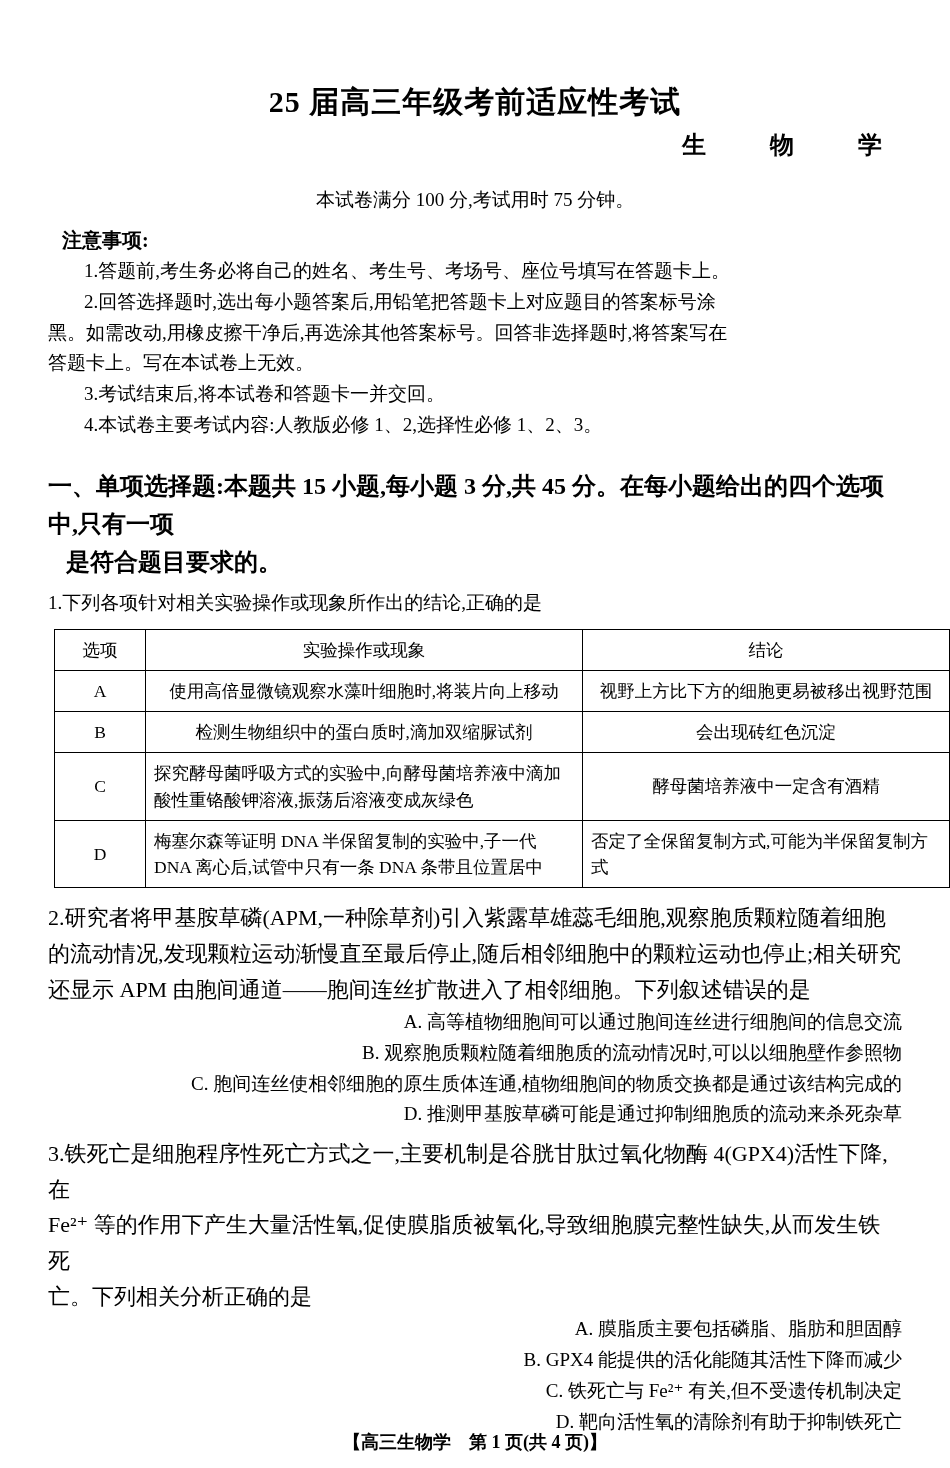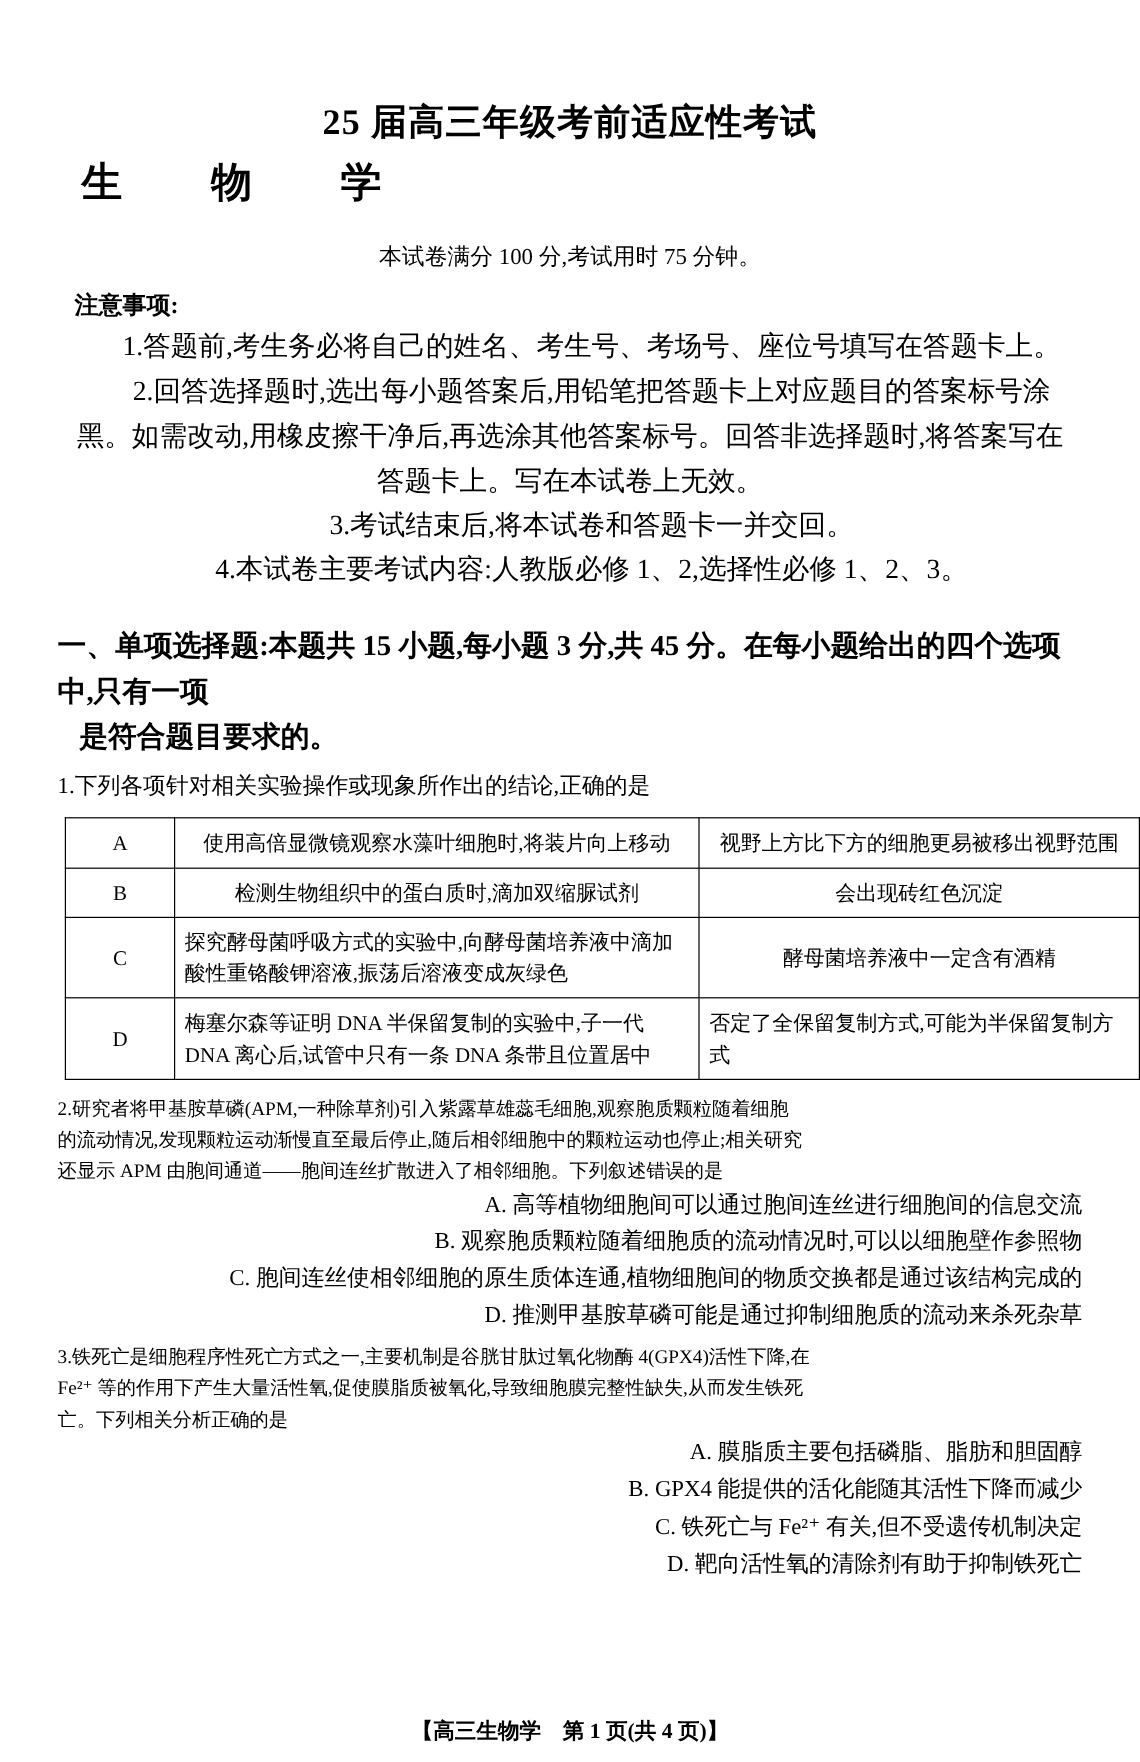--- a/index.html
+++ b/index.html
@@ -23,64 +23,63 @@
   }
   .title-main {
     text-align: center;
     font-size: 30px;
     font-weight: bold;
     letter-spacing: 1px;
     margin: 32px 0 6px 0;
     font-family: "Liberation Serif", "DejaVu Serif", serif;
   }
   .title-sub {
-    text-align: left;
-    font-size: 34px;
+    text-align: right;
+    font-size: 24px;
     font-weight: bold;
     letter-spacing: 20px;
     margin: 6px 0 26px 0;
     padding-left: 20px;
   }
   .exam-info {
     text-align: center;
     font-size: 19px;
     margin: 22px 0 14px 0;
   }
   .notice-title {
     font-size: 20px;
     font-weight: bold;
     margin: 6px 0 2px 14px;
   }
   .notice-item {
-    font-size: 23px;
+    font-size: 19px;
     line-height: 1.62;
     text-indent: 36px;
     margin: 0;
-    text-align: center;
   }
   .notice-item.cont {
     text-indent: 0;
   }
   .section-head {
     font-size: 24px;
     font-weight: bold;
     line-height: 1.6;
     margin: 26px 0 4px 0;
   }
   .section-head .ind2 {
     display: block;
     text-indent: 18px;
   }
   .q {
     font-size: 19px;
     line-height: 1.62;
     margin: 6px 0 0 0;
   }
   .q-line {
-    font-size: 16px;
+    font-size: 22px;
     line-height: 1.62;
   }
   .opt {
     font-size: 19px;
     line-height: 1.62;
     text-indent: 18px;
     text-align: right;
   }
   table.qtable {
     border-collapse: collapse;
@@ -133,20 +132,25 @@
     <span>一、单项选择题:本题共 15 小题,每小题 3 分,共 45 分。在每小题给出的四个选项中,只有一项</span>
     <span class="ind2">是符合题目要求的。</span>
   </div>
 
   <div class="q">
     <span>1.</span><span>下列各项针对相关实验操作或现象所作出的结论,正确的是</span>
   </div>
 
   <table class="qtable">
     <tbody>
+        <tr>
+      <td class="col-a">选项</td>
+      <td class="col-b">实验操作或现象</td>
+      <td class="col-c">结论</td>
+    </tr>
     <tr>
       <td class="col-a">A</td>
       <td class="col-b">使用高倍显微镜观察水藻叶细胞时,将装片向上移动</td>
       <td class="col-c">视野上方比下方的细胞更易被移出视野范围</td>
     </tr>
     <tr>
       <td class="col-a">B</td>
       <td class="col-b">检测生物组织中的蛋白质时,滴加双缩脲试剂</td>
       <td class="col-c">会出现砖红色沉淀</td>
     </tr>

